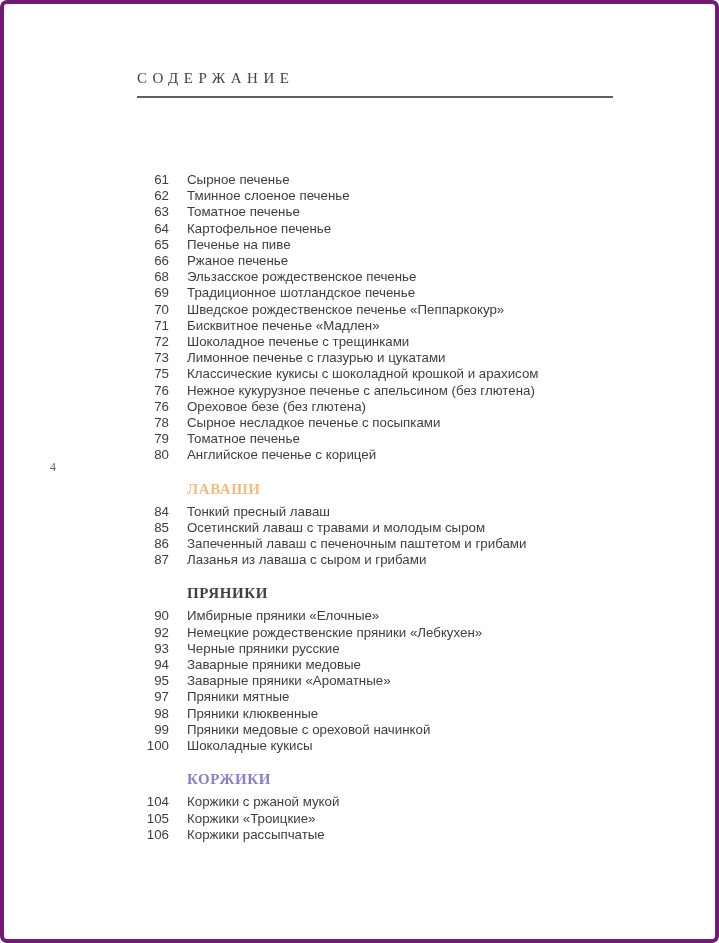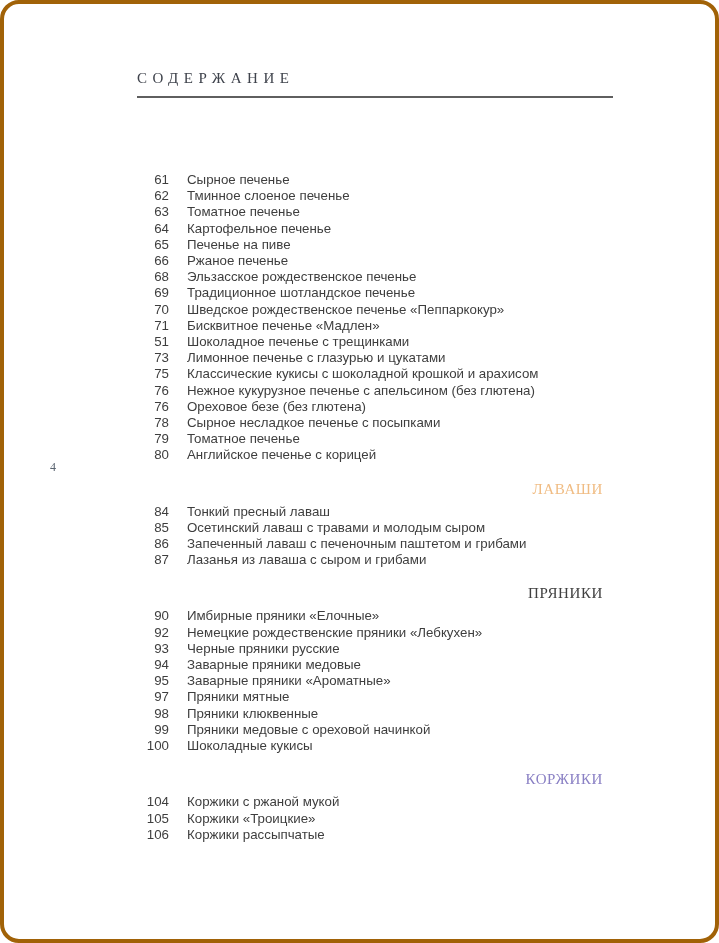--- a/index.html
+++ b/index.html
@@ -6,22 +6,22 @@
     margin: 0;
     padding: 0;
     background: #ffffff;
     font-family: "Liberation Sans", sans-serif;
   }
   .page-frame {
     position: relative;
     width: 719px;
     height: 943px;
     box-sizing: border-box;
-    border: 4px solid #a16207;
-    border-radius: 19px;
+    border: 4px solid #701a75;
+    border-radius: 7px;
     background: #ffffff;
     overflow: hidden;
   }
   .toc-header {
     position: absolute;
     top: 66px;
     left: 133px;
     right: 102px;
   }
   .toc-header-title {
@@ -63,28 +63,27 @@
     width: 36px;
     text-align: right;
     flex: 0 0 36px;
   }
   .toc-title {
     margin-left: 18px;
     white-space: nowrap;
   }
   .section-heading {
     font-family: "Liberation Serif", serif;
-    font-weight: normal;
+    font-weight: bold;
     font-size: 15px;
     letter-spacing: 0.6px;
     line-height: 18px;
     margin-top: 16px;
     margin-bottom: 6px;
     margin-left: 54px;
-    text-align: right;
   }
 </style>
 </head>
 <body>
 
 <div class="page-frame">
   <div class="toc-header">
     <span class="toc-header-title">СОДЕРЖАНИЕ</span>
     <hr class="toc-header-rule">
   </div>
@@ -126,21 +125,21 @@
       </div>
       <div class="toc-row">
         <span class="toc-num">70</span>
         <span class="toc-title">Шведское рождественское печенье «Пеппаркокур»</span>
       </div>
       <div class="toc-row">
         <span class="toc-num">71</span>
         <span class="toc-title">Бисквитное печенье «Мадлен»</span>
       </div>
       <div class="toc-row">
-        <span class="toc-num">51</span>
+        <span class="toc-num">72</span>
         <span class="toc-title">Шоколадное печенье с трещинками</span>
       </div>
       <div class="toc-row">
         <span class="toc-num">73</span>
         <span class="toc-title">Лимонное печенье с глазурью и цукатами</span>
       </div>
       <div class="toc-row">
         <span class="toc-num">75</span>
         <span class="toc-title">Классические кукисы с шоколадной крошкой и арахисом</span>
       </div>

